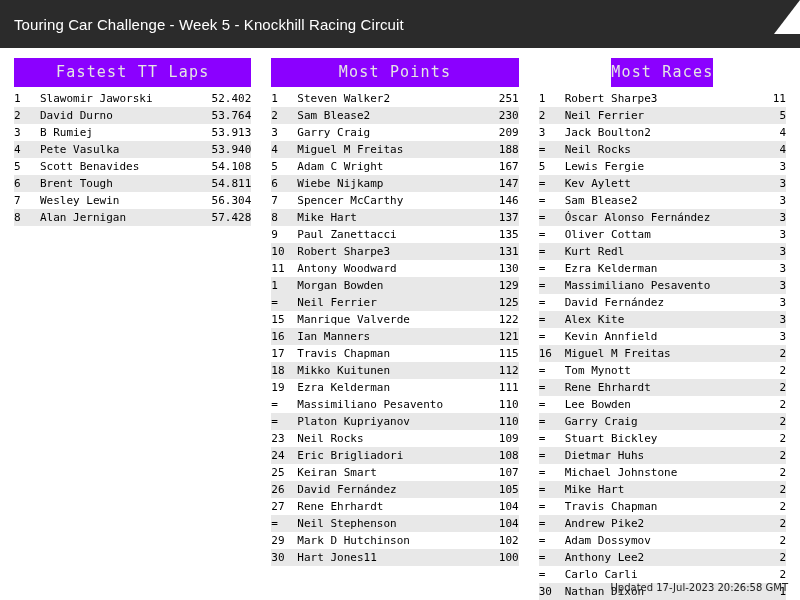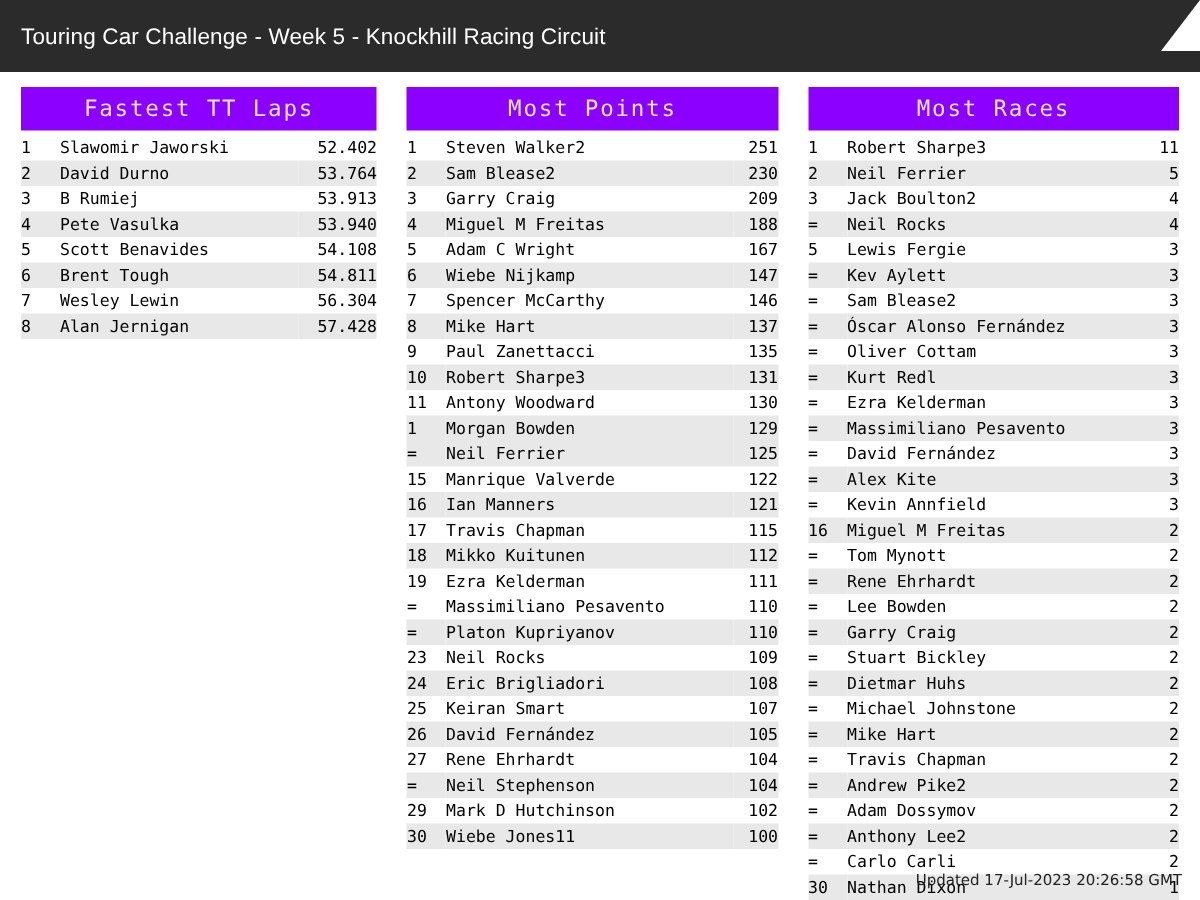--- a/index.html
+++ b/index.html
@@ -52,21 +52,21 @@
     padding: 10px 14px 0 14px;
     box-sizing: border-box;
     align-items: flex-start;
   }
   .panel {
     display: flex;
     flex-direction: column;
   }
   .panel-fastest { width: 238px; }
   .panel-points  { width: 248px; }
-  .panel-races   { width: 248px; }
+  .panel-races   { width: 248px; align-items: center; }
 
   .panel-header {
     background: #8b00ff;
     color: #e5e5e5;
     text-align: center;
     font-family: "DejaVu Sans Mono", monospace;
     font-size: 15px;
     letter-spacing: 1.2px;
     padding: 5px 0 6px 0;
     margin-bottom: 3px;
@@ -310,21 +310,21 @@
             <td class="name">Neil Stephenson</td>
             <td class="val-short">104</td>
           </tr>
           <tr>
             <td class="pos">29</td>
             <td class="name">Mark D Hutchinson</td>
             <td class="val-short">102</td>
           </tr>
           <tr class="alt">
             <td class="pos">30</td>
-            <td class="name">Wiebe Jones11</td>
+            <td class="name">Hart Jones11</td>
             <td class="val-short">100</td>
           </tr>
         </tbody>
     </table>
   </div>
 
   <div class="panel panel-races">
     <div class="panel-header">Most Races</div>
     <table class="rank">
       <tbody>

